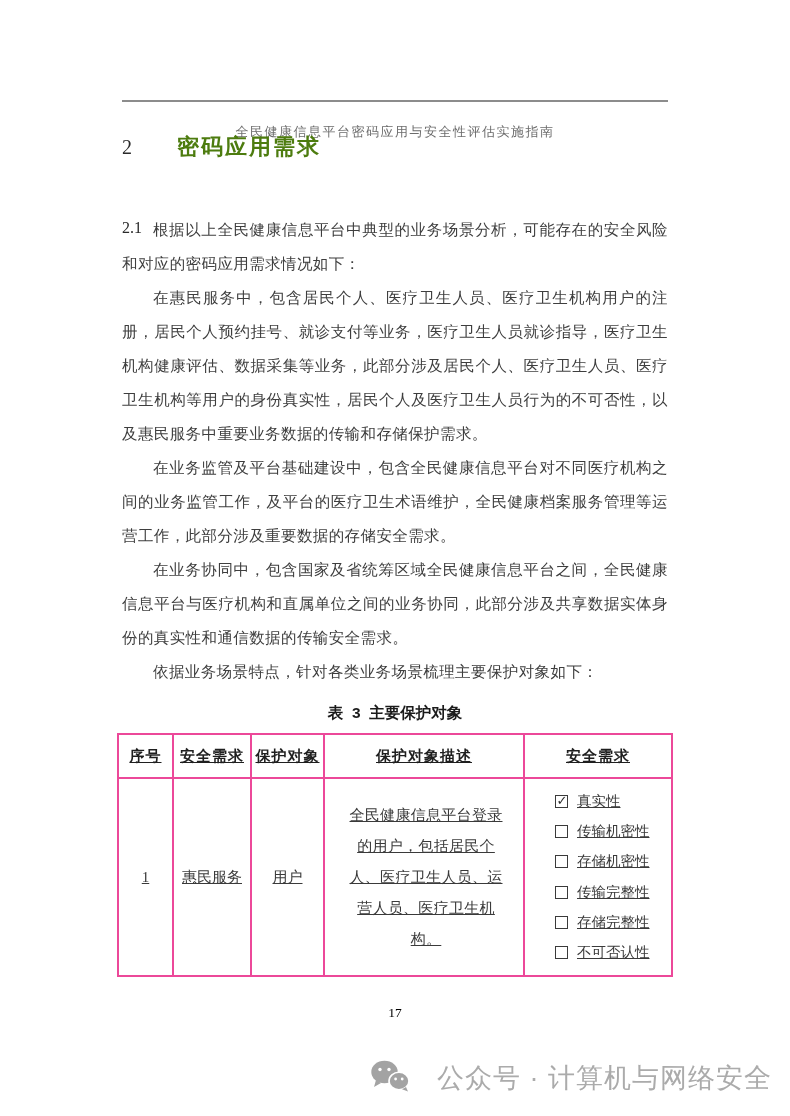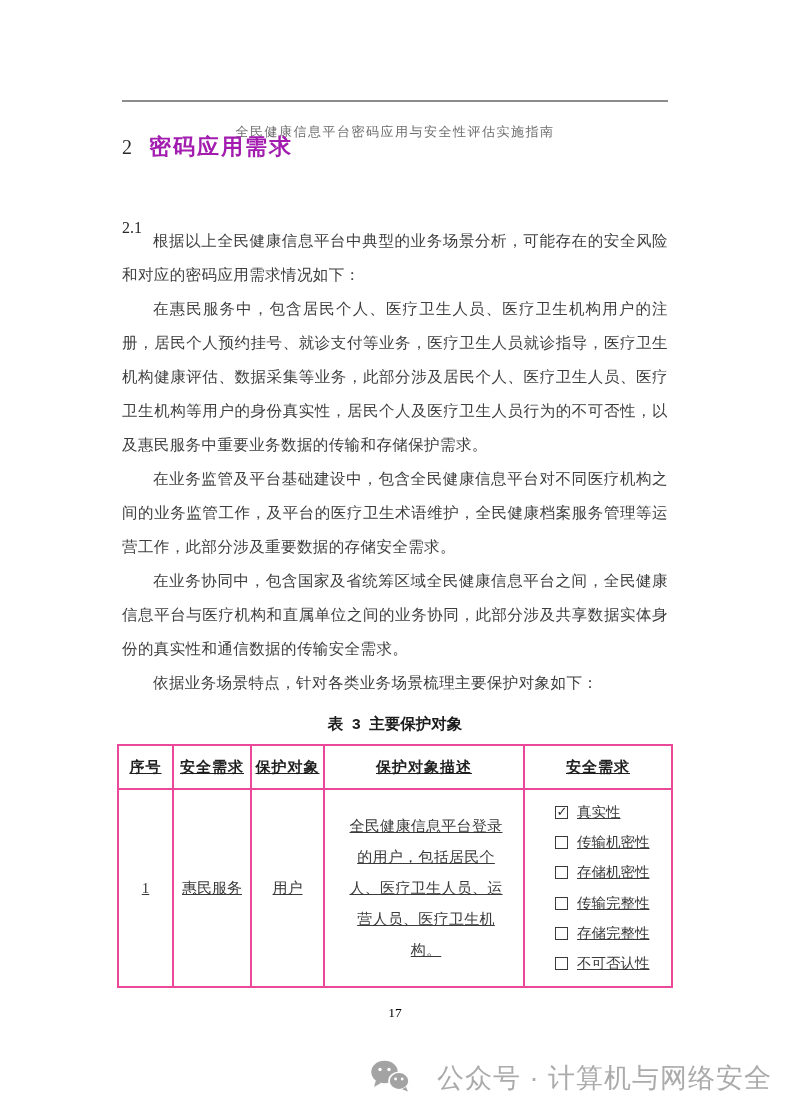--- a/index.html
+++ b/index.html
@@ -44,23 +44,24 @@
     height: 30px;
   }
   .h1 .sec-num {
     font-size: 20px;
     color: #2a2a2a;
     font-family: "Liberation Serif", serif;
   }
   .h1 .sec-title {
     font-size: 22px;
     font-weight: bold;
-    color: #a21caf;
+    color: #4d7c0f;
     font-family: "Liberation Sans", "DejaVu Sans", sans-serif;
     letter-spacing: 2px;
+    margin-left: 28px;
   }
   .h2 {
     margin-top: 21px;
     display: flex;
     align-items: baseline;
     gap: 10px;
     height: 24px;
   }
   .h2 .sec-num {
     font-size: 16px;
@@ -68,21 +69,21 @@
     margin-top: 36px;
   }
   .h2 .sec-title {
     font-size: 17px;
     font-weight: bold;
     color: #171717;
     font-family: "Liberation Sans", "DejaVu Sans", sans-serif;
     letter-spacing: 1px;
   }
 
-  .paras { margin-top: 17px; }
+  .paras { margin-top: 6px; }
   .para {
     font-size: 15.5px;
     line-height: 34px;
     text-align: justify;
     text-indent: 2em;
     color: #3e3e3e;
     letter-spacing: 0.4px;
   }
 
   

